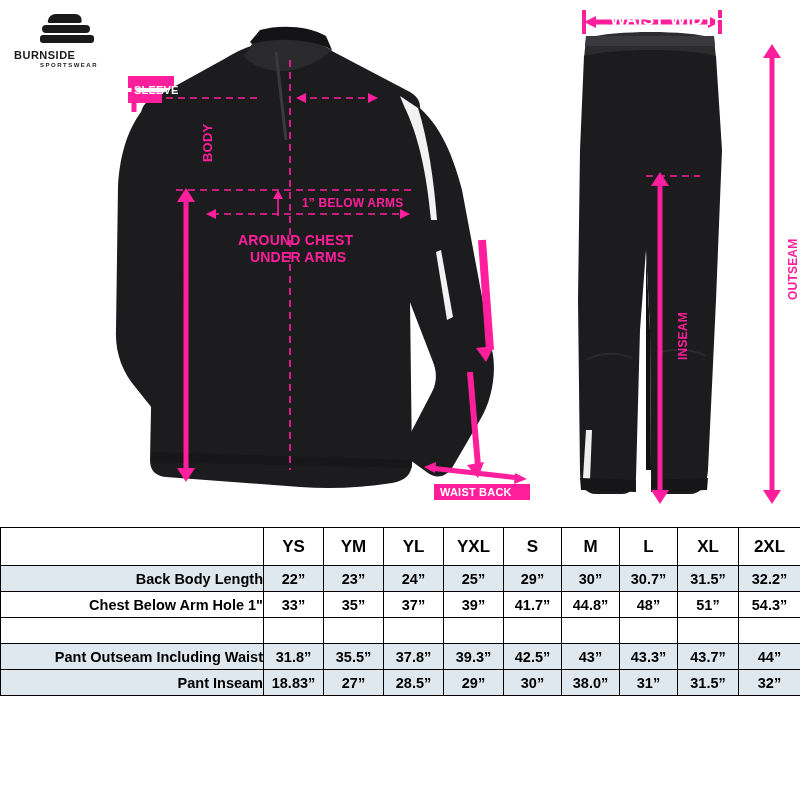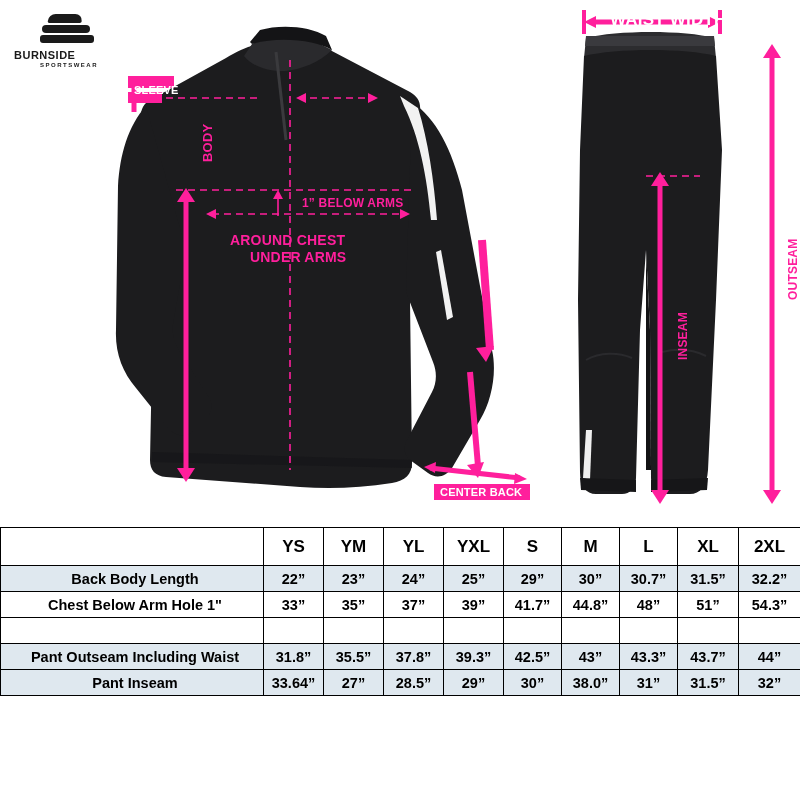--- a/index.html
+++ b/index.html
@@ -128,21 +128,21 @@
     padding: 0;
     height: 25px;
     font-size: 14.5px;
     font-weight: bold;
     color: #000000;
     text-align: center;
     vertical-align: middle;
     overflow: hidden;
   }
   #size-table td.rowlabel {
-    text-align: center;
+    text-align: right;
     padding-left: 6px;
     font-size: 14.5px;
   }
   #size-table thead th {
     font-size: 17px;
     height: 37px;
   }
   #size-table thead th.corner {
     border-left: 1px solid #000;
   }
@@ -288,27 +288,27 @@
 
         <line x1="584" y1="10" x2="584" y2="34" stroke-width="4"></line>
         <line x1="720" y1="10" x2="720" y2="34" stroke-width="4"></line>
       </g>
     </svg>
 
     <div class="anno vert" style="left:200px; top:162px; font-size:13px;">BODY</div>
 
     <div class="anno" style="left:290px; top:196px; font-size:12px;margin-left:12px;">1” BELOW ARMS</div>
 
-    <div class="anno center" style="left:230px; top:232px; font-size:14px;">AROUND CHEST</div>
+    <div class="anno center" style="left:238px; top:232px; font-size:14px;">AROUND CHEST</div>
 
     <div class="anno center" style="left:250px; top:249px; font-size:14px;text-align:right;">UNDER ARMS</div>
 
     <div class="anno" style="left:134px; top:84px; font-size:11px; color:#ffffff;">SLEEVE</div>
 
-    <div class="anno" style="left:440px; top:486px; font-size:11px; color:#ffffff;">CENTER BACK</div>
+    <div class="anno" style="left:440px; top:486px; font-size:11px; color:#ffffff;">WAIST BACK</div>
 
     <div class="anno" style="left:610px; top:10px; font-size:17px; color:#ffffff;">WAIST WIDTH</div>
 
     <div class="anno vert" style="left:786px; top:300px; font-size:12px; color:#ff1f9c;">OUTSEAM</div>
 
     <div class="anno vert" style="left:676px; top:360px; font-size:12px; color:#ff1f9c;">INSEAM</div>
   </div>
 
   <table id="size-table">
     <colgroup>
@@ -381,21 +381,21 @@
         <td>37.8”</td>
         <td>39.3”</td>
         <td>42.5”</td>
         <td>43”</td>
         <td>43.3”</td>
         <td>43.7”</td>
         <td>44”</td>
       </tr>
       <tr class="row-alt">
         <td class="rowlabel">Pant Inseam</td>
-        <td>33.64”</td>
+        <td>18.83”</td>
         <td>27”</td>
         <td>28.5”</td>
         <td>29”</td>
         <td>30”</td>
         <td>38.0”</td>
         <td>31”</td>
         <td>31.5”</td>
         <td>32”</td>
       </tr>
     </tbody>

